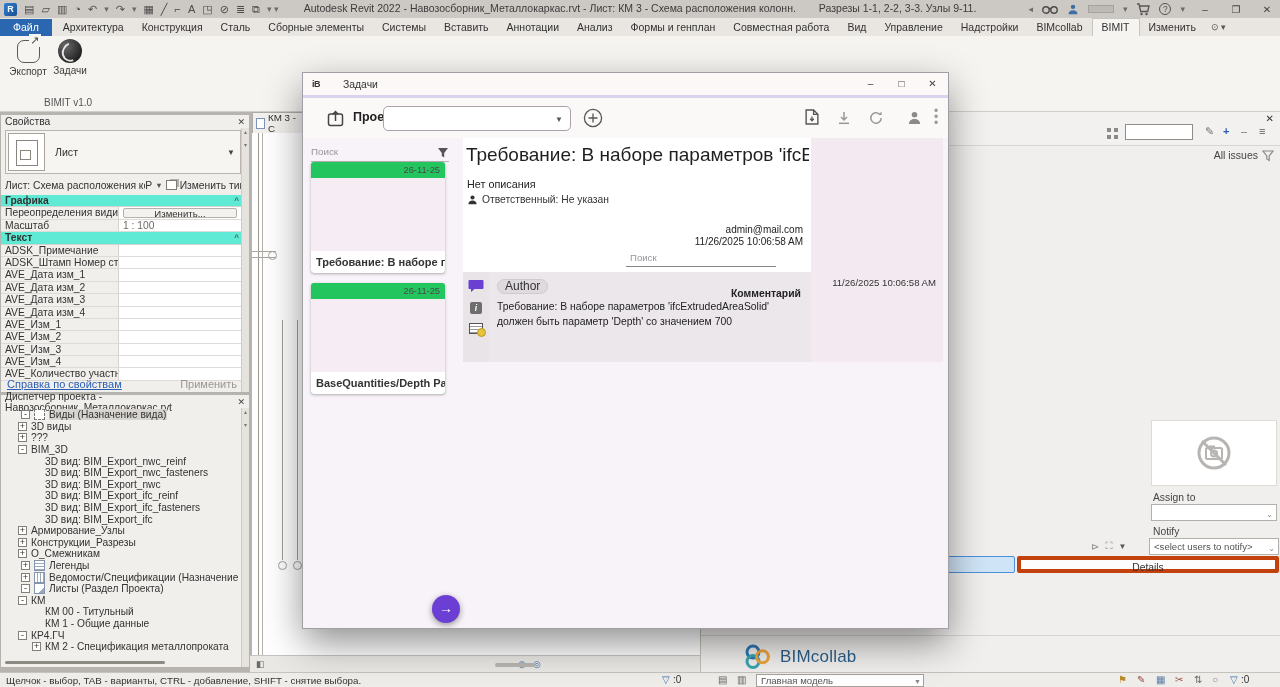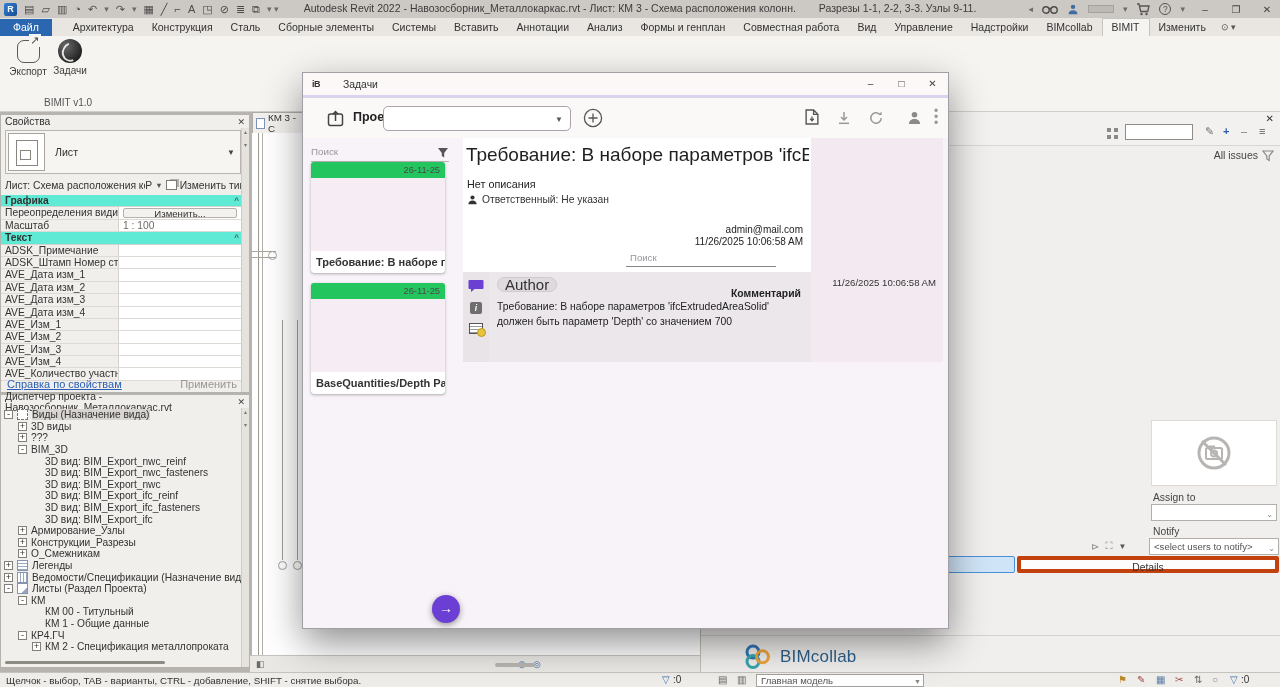--- a/index.html
+++ b/index.html
@@ -16,21 +16,21 @@
   .gi.sm{font-size:9px;color:#6b6b6b}
   .apptitle{position:absolute;left:50%;top:2px;transform:translateX(-50%);white-space:nowrap;display:flex;gap:23px}
   .tbright{position:absolute;right:2px;top:0;height:18px;display:flex;align-items:center;gap:9px}
   .winbtn{width:22px;text-align:center;font-size:10px;color:#444}
   .helpcirc{width:12px;height:12px;border:1px solid #555;border-radius:50%;font-size:8.5px;line-height:10px;text-align:center;color:#555}
   .acctbox{width:26px;height:8px;background:#bdb9b4;border:1px solid #a5a19c}
 
   
   .tabsrow{left:0;top:18px;width:1280px;height:18px;background:#e9e5e0;display:flex;align-items:flex-end;font-size:10.5px;color:#333}
   .rtab{padding:2px 9px 3px;white-space:nowrap;cursor:default}
-  .rtab.file{background:#2a67b0;color:#fff;padding:2px 13px 3px;margin-right:12px}
+  .rtab.file{background:#2a67b0;color:#fff;padding:2px 13px 3px;margin-right:2px}
   .rtab.active{background:#f6f4f1;border:1px solid #c8c4bf;border-bottom:none}
   .modsel{font-size:9px;color:#555;padding:0 6px 4px}
 
   
   .ribbon{left:0;top:36px;width:1280px;height:59px;background:#f6f4f1}
   .rbtn{position:absolute;top:2px;width:48px;text-align:center;font-size:10px;color:#3c3c3c}
   .expicon{width:23px;height:23px;margin:2px auto 3px;border:1.6px solid #5a5a5a;border-radius:7px;position:relative}
   .expicon::after{content:"↗";position:absolute;right:-2px;top:-7px;font-size:11px;color:#444;background:#f6f4f1;padding:0 1px}
   .tasksicon{width:24px;height:24px;margin:1px auto 2px;border-radius:50%;background:radial-gradient(circle at 32% 30%,#6a6a6a,#232323 72%);position:relative;overflow:hidden}
   .tasksicon::after{content:"";position:absolute;left:4px;top:3px;width:14px;height:16px;border:2px solid rgba(255,255,255,.85);border-radius:50%;border-right-color:transparent;border-top-color:transparent;transform:rotate(25deg)}
@@ -67,21 +67,21 @@
   .vscroll{position:absolute;right:0;top:13px;bottom:0;width:8px;background:#e6e3df;border-left:1px solid #cfccc7;font-size:6px;color:#777;text-align:center}
 
   
   .pbrowser{left:0;top:395px;width:250px;height:273px}
   .tree{position:absolute;left:0;top:14px;width:242px;bottom:12px;overflow:hidden;font-size:10.2px;white-space:nowrap}
   .trow{height:11.6px;display:flex;align-items:center;line-height:11px}
   .exp{width:9px;height:9px;border:1px solid #848078;background:#fff;margin-right:4px;flex:none;position:relative}
   .exp::after{position:absolute;left:0;top:-1px;width:7px;text-align:center;font-size:9px;line-height:9px;color:#333}
   .exp.p::after{content:"+"}
   .exp.m::after{content:"-"}
-  .d0{padding-left:3px}.d1{padding-left:17px}.d2{padding-left:31px}
+  .d0{padding-left:20px}.d1{padding-left:17px}.d2{padding-left:31px}
   .leaf.d2{padding-left:44px}
   .ticon{width:11px;height:11px;margin-right:4px;flex:none;border:1px solid #8695ad;background:#fff}
   .ticon.views{border-style:dashed;border-color:#777}
   .ticon.legend{background:repeating-linear-gradient(#fff 0 2px,#9aa8bf 2px 3px)}
   .ticon.sched{background:repeating-linear-gradient(90deg,#fff 0 2px,#9aa8bf 2px 3px)}
   .ticon.sheets{background:linear-gradient(135deg,#fff 70%,#9aa8bf 70%)}
   .trow.sel span.tl{background:#d8d5d0}
   .hscroll{position:absolute;left:4px;bottom:3px;width:160px;height:3px;background:#8d8983;border-radius:2px}
 
   
@@ -163,21 +163,21 @@
   .dresp{position:absolute;left:4px;top:56px;font-size:10.3px;color:#333;display:flex;align-items:center;gap:4px}
   .dmeta{position:absolute;right:8px;top:86px;text-align:right;font-size:10px;line-height:12px;color:#222}
   .dsearch2{position:absolute;left:163px;top:114px;width:150px;height:15px;border-bottom:1px solid #8a858c;font-size:9.6px;color:#9a949c;padding-left:4px}
   .comment{position:absolute;left:0;top:134px;right:0;height:90px}
   .crail{position:absolute;left:0;top:0;width:26px;bottom:0;background:#e9e4e8;display:flex;flex-direction:column;align-items:center;padding-top:7px;gap:9px}
   .infoic{width:12px;height:12px;background:#6e6e6e;color:#fff;font-size:8.5px;line-height:12px;text-align:center;border-radius:2px;font-style:italic;font-weight:bold}
   .tabic{width:14px;height:11px;border:1px solid #555;background:repeating-linear-gradient(#fff 0 2px,#9a9a9a 2px 3px);position:relative}
   .tabic::after{content:"";position:absolute;right:-4px;bottom:-4px;width:7px;height:7px;border-radius:50%;background:#e8c23a;border:1px solid #b99b20}
   .cbody{position:absolute;left:26px;right:132px;top:0;bottom:0;background:#ece7eb;padding:4px 8px}
   .cpink{position:absolute;right:0;width:132px;top:0;bottom:0;background:#f3eaf1;font-size:9.6px;color:#333;text-align:right;padding:5px 7px}
-  .authorpill{display:inline-block;background:#dedade;border:1px solid #cfcacf;border-radius:8px;padding:0 7px;font-size:15px;color:#333;line-height:13px}
+  .authorpill{display:inline-block;background:#dedade;border:1px solid #cfcacf;border-radius:8px;padding:0 7px;font-size:12px;color:#333;line-height:13px}
   .ckind{position:absolute;right:10px;top:16px;font-weight:bold;font-size:10.4px;color:#222}
   .ctext{position:absolute;left:8px;top:28px;right:12px;font-size:10.4px;line-height:1.4;color:#222}
 </style>
 </head>
 <body>
 
 <div id="app">
 
   <div class="titlebar abs">
     <div class="qat">

